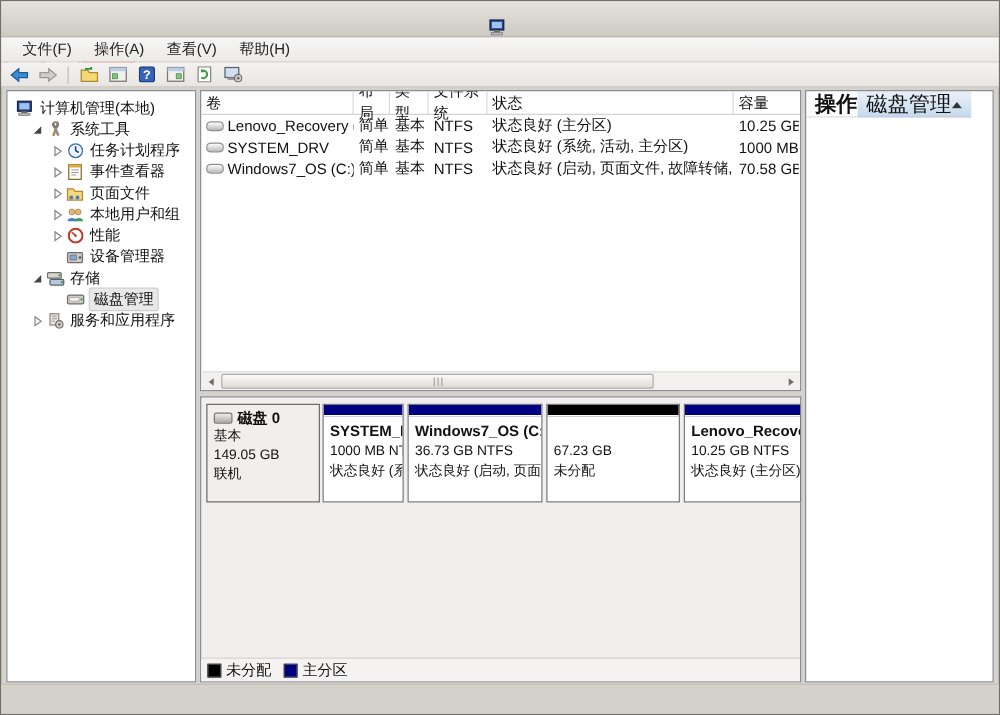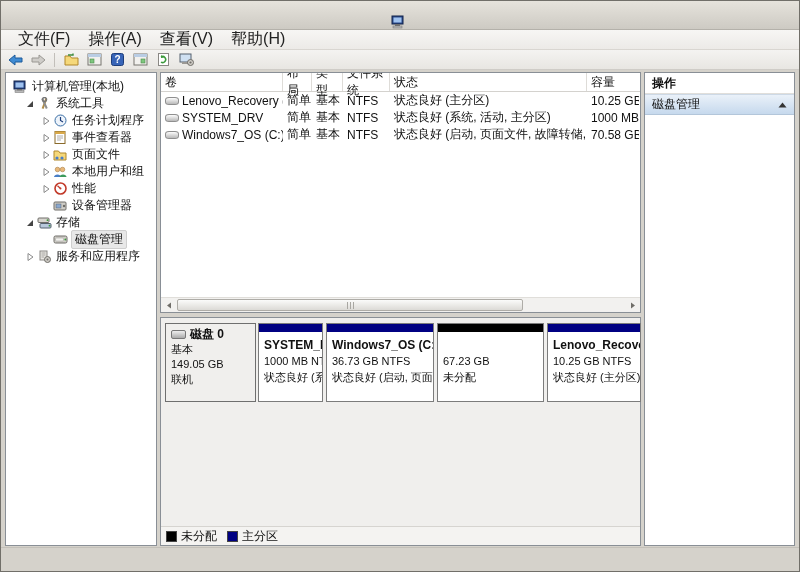--- a/index.html
+++ b/index.html
@@ -10,21 +10,21 @@
   .titlebar { height:26px; background:linear-gradient(#e6e3dc,#cdcac3); display:flex; align-items:center; padding:14px 4px; border-bottom:1px solid #b4b1aa;flex-direction:column; }
   .title-icon { width:16px; height:14px; margin:0 5px 0 3px; flex:none; }
   .title-text { font-size:12px; color:#1c1c1c; flex:1; }
   .winbtns { display:flex; gap:1px; align-self:flex-start; margin-top:0; }
   .winbtn { width:29px; height:18px; border:1px solid #8a8984; border-top:none; background:linear-gradient(#fdfdfd,#d9d7d2 45%,#c4c1ba); display:flex; align-items:center; justify-content:center; border-radius:0 0 3px 3px; }
   .winbtn.close { width:43px; background:linear-gradient(#f2a394,#d9553d 45%,#c3390f); }
   .winbtn svg { display:block; }
 
   
   .menubar { height:20px; background:linear-gradient(#f7f6f4,#eceae7); border-bottom:1px solid #d9d6d1; display:flex; align-items:center; padding-left:8px; }
-  .menu-item { font-size:16px; color:#222; padding:6px 9px; }
+  .menu-item { font-size:12px; color:#222; padding:6px 9px; }
 
   
   .toolbar { height:20px; background:linear-gradient(#f4f3f1,#e8e6e2); border-bottom:1px solid #cfccc7; display:flex; align-items:center; padding-left:4px; gap:3px; }
   .tbtn { width:20px; height:17px; display:flex; align-items:center; justify-content:center; }
   .tsep { width:1px; height:14px; background:#c2bfba; margin:0 3px; }
 
   
   .main { flex:1; display:flex; padding:2px 4px 1px 4px; gap:3px; min-height:0; }
   .pane { background:#fff; border:1px solid #898f96; }
 
@@ -70,21 +70,21 @@
   .ptext { padding:4px 4px 0 5px; font-size:11px; line-height:16px; color:#111; white-space:nowrap; overflow:hidden; }
   .pname { font-weight:bold; font-size:12px; }
   .p1 { width:65px; } .p2 { width:108px; } .p3 { width:107px; } .p4 { width:94px; }
   .spacer { flex:1; }
   .legend { height:19px; flex:none; border-top:1px solid #d6d4d0; background:#f4f3f1; display:flex; align-items:center; padding-left:5px; gap:10px; font-size:12px; color:#111; }
   .litem { display:flex; align-items:center; gap:4px; }
   .lsq { width:11px; height:11px; border:1px solid #444; }
   .lsq.black { background:#000000; } .lsq.navy { background:#000082; }
 
   
-  .actions { flex:1; display:flex; flex-direction:column; font-size:12px; color:#111; overflow:hidden; }
+  .actions { flex:1; display:flex; flex-direction:row; font-size:17px; color:#111; overflow:hidden; }
   .act-title { height:21px; display:flex; align-items:center; padding-left:7px; font-weight:bold; border-bottom:1px solid #e0deda; flex:none; }
   .act-section { height:21px; flex:none; background:linear-gradient(#eaf1f9,#c6d9ed); border-top:1px solid #cdd9e6; border-bottom:1px solid #b3c6da; display:flex; align-items:center; padding:0 7px; }
   .act-section-label { flex:1; }
   .act-more { height:24px; flex:none; display:flex; align-items:center; padding:0 8px 0 38px; }
   .act-more-label { flex:1; }
 
   .bottom-strip { height:24px; flex:none; background:#d5d2cb; border-top:1px solid #c3c0b9; }
 
   svg { flex:none; }
 </style>

